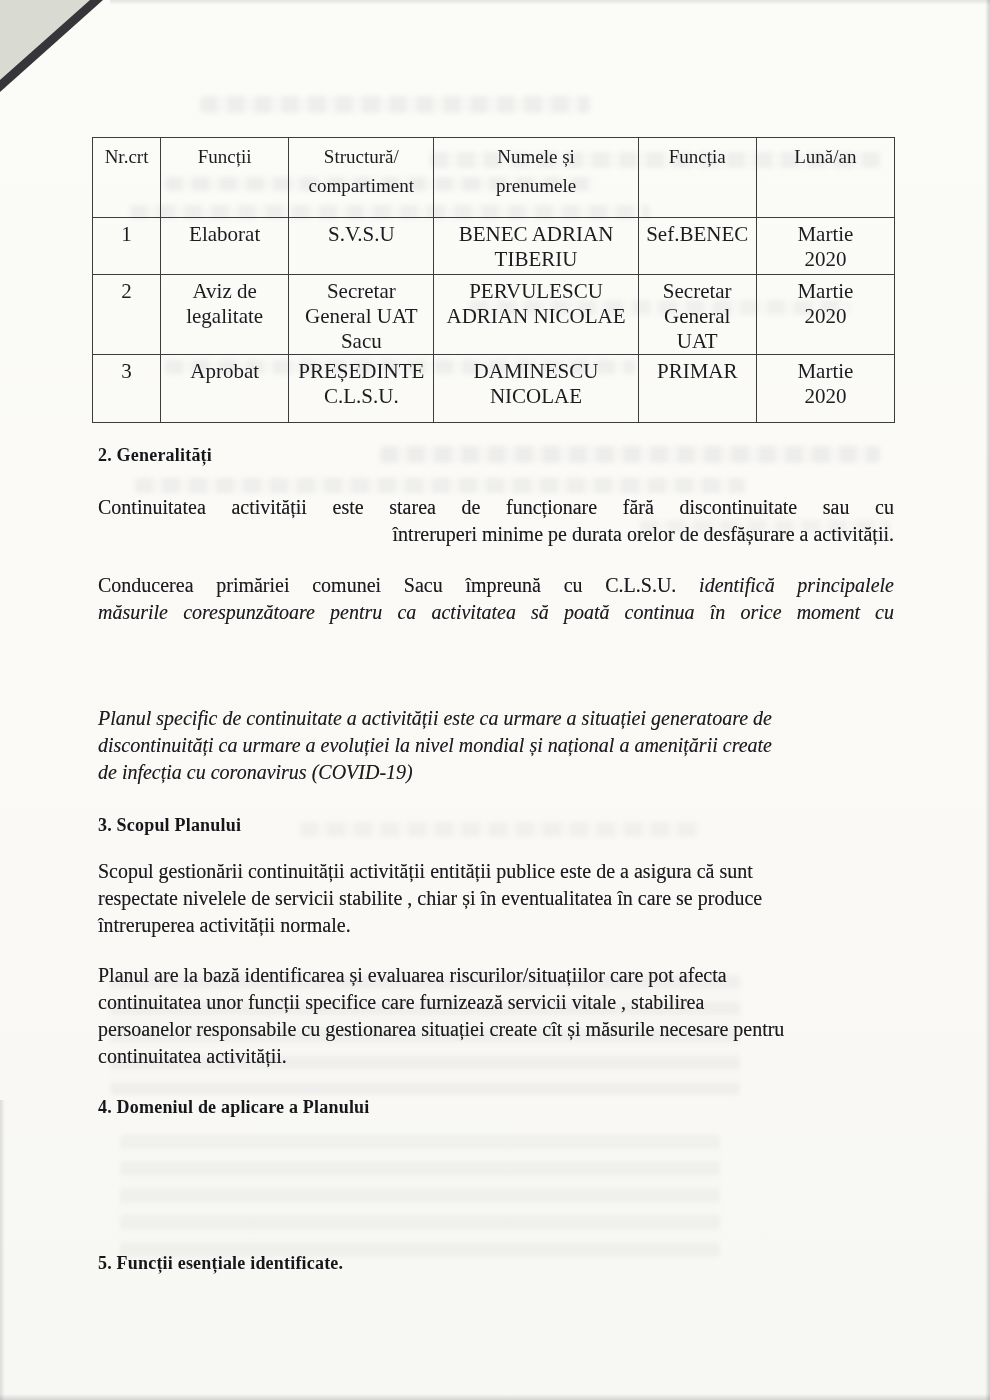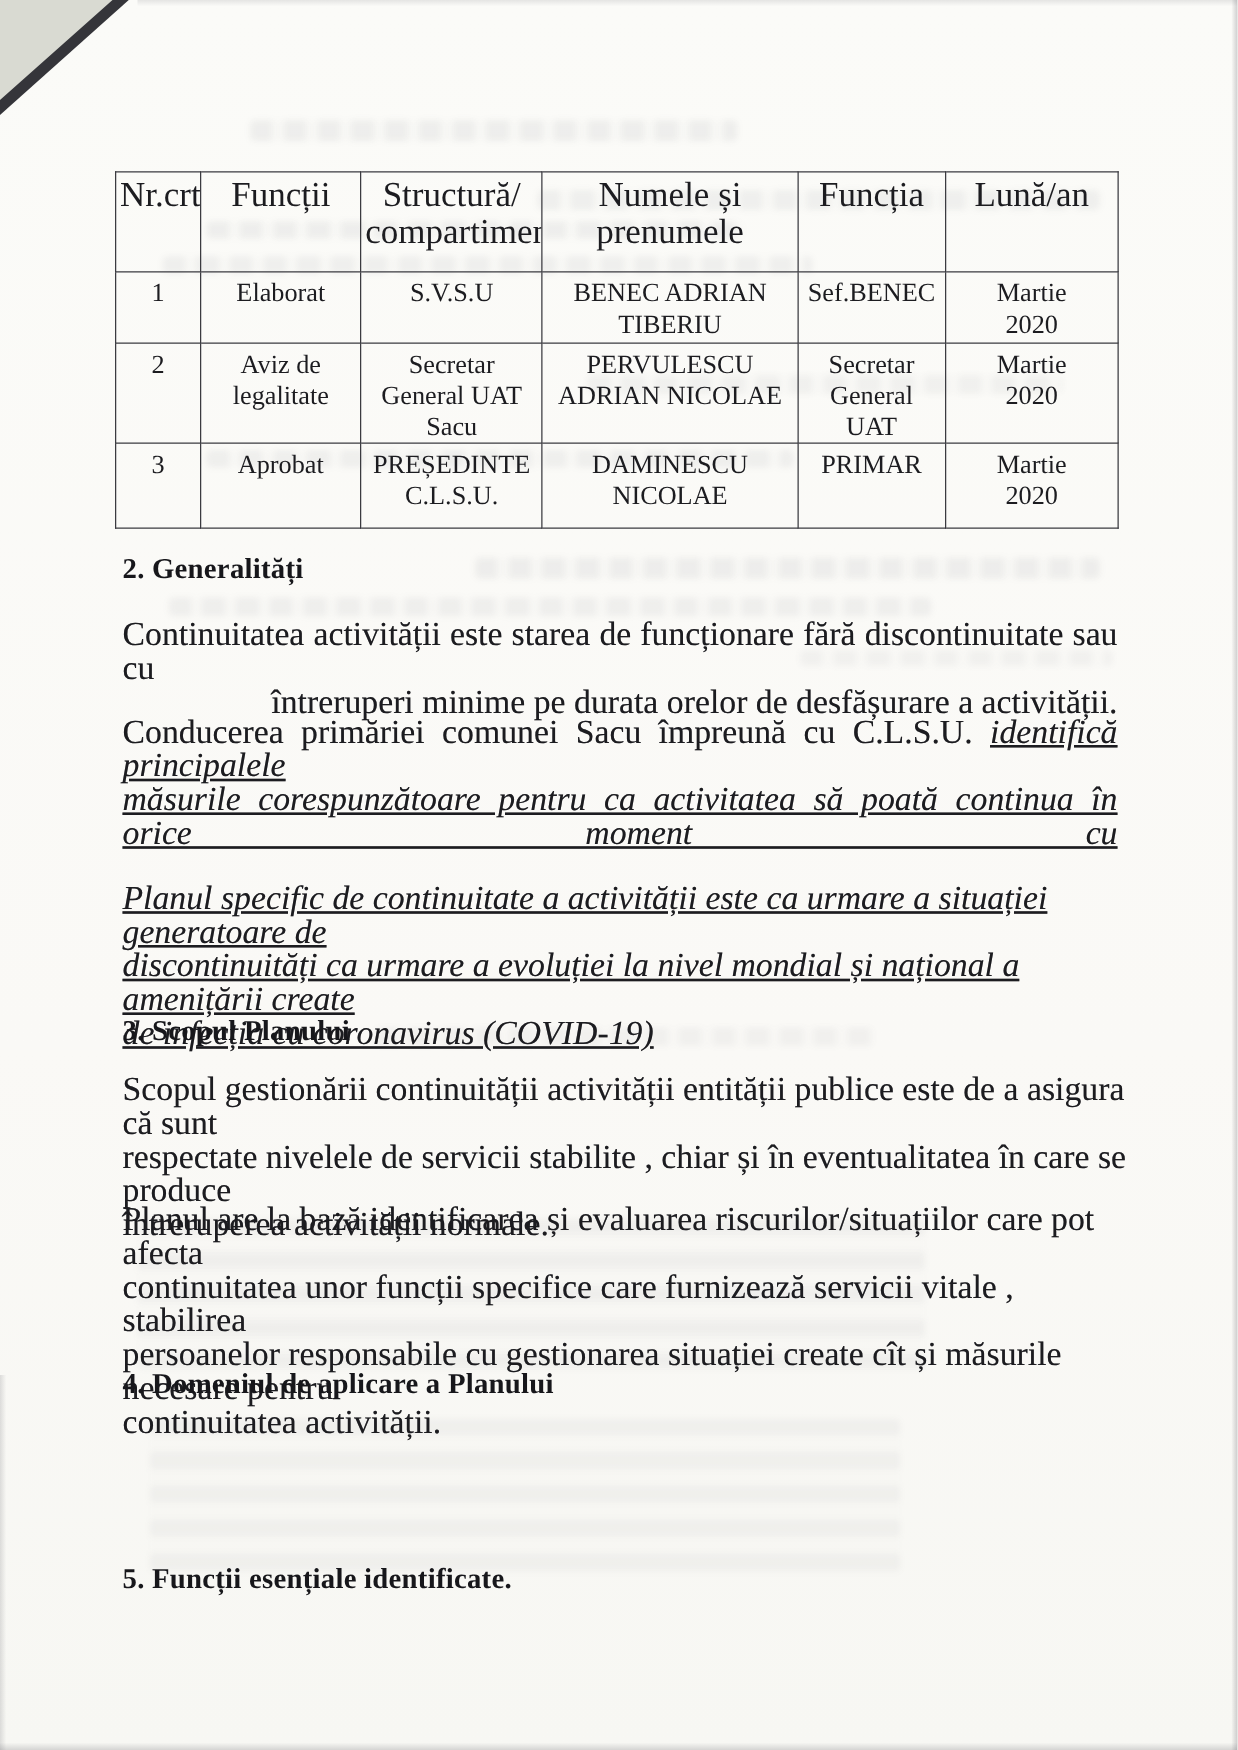--- a/index.html
+++ b/index.html
@@ -31,35 +31,35 @@
     background:repeating-linear-gradient(90deg,rgba(108,110,120,.16) 0 18px,rgba(108,110,120,.04) 18px 27px);}
   .ghost.multiline{
     background:repeating-linear-gradient(180deg,rgba(108,110,120,.12) 0 13px,rgba(108,110,120,.02) 13px 27px);}
   .content{position:absolute;inset:0;z-index:1;}
   
   table.approval{position:absolute;left:92px;top:137px;width:803px;
     border-collapse:collapse;table-layout:fixed;}
   table.approval th,table.approval td{
     border:1.7px solid #3b3b40;vertical-align:top;text-align:center;
     white-space:pre-line;padding:4px 3px 0 3px;overflow:hidden;}
-  table.approval th{font-weight:normal;font-size:28px;line-height:29px;}
+  table.approval th{font-weight:normal;font-size:19px;line-height:29px;}
   table.approval td{font-size:21px;line-height:25px;}
   td.sm{font-size:19.5px;line-height:23px;padding-top:7px;}
   td.wide-lh{line-height:28px;}
   tr.hdr{height:80px;} tr.r1{height:57px;} tr.r2{height:78px;} tr.r3{height:68px;}
   
-  .heading{position:absolute;left:98px;font-size:23px;font-weight:bold;
+  .heading{position:absolute;left:98px;font-size:18px;font-weight:bold;
     line-height:30px;letter-spacing:.2px;color:#17171b;}
-  .par{position:absolute;left:98px;font-size:27px;line-height:27px;
+  .par{position:absolute;left:98px;font-size:20px;line-height:27px;
     text-shadow:0 0 .5px rgba(20,20,25,.45);}
   .par.ragged{white-space:pre-line;width:815px;}
   .par.just{width:796px;}
   .jl{text-align:justify;text-align-last:justify;}
   .jl-last{text-align:right;}
-  .it{font-style:italic;text-decoration:underline;}
+  .it{font-style:italic;}
 </style>
 </head>
 <body>
 
 <div class="page">
 
   <div class="ghost-layer">
     <div class="ghost" style="left:200px;top:96px;width:390px;height:17px;opacity:.55"></div>
     <div class="ghost" style="left:430px;top:152px;width:450px;height:16px;opacity:.5"></div>
     <div class="ghost" style="left:165px;top:177px;width:430px;height:14px;opacity:.55"></div>

